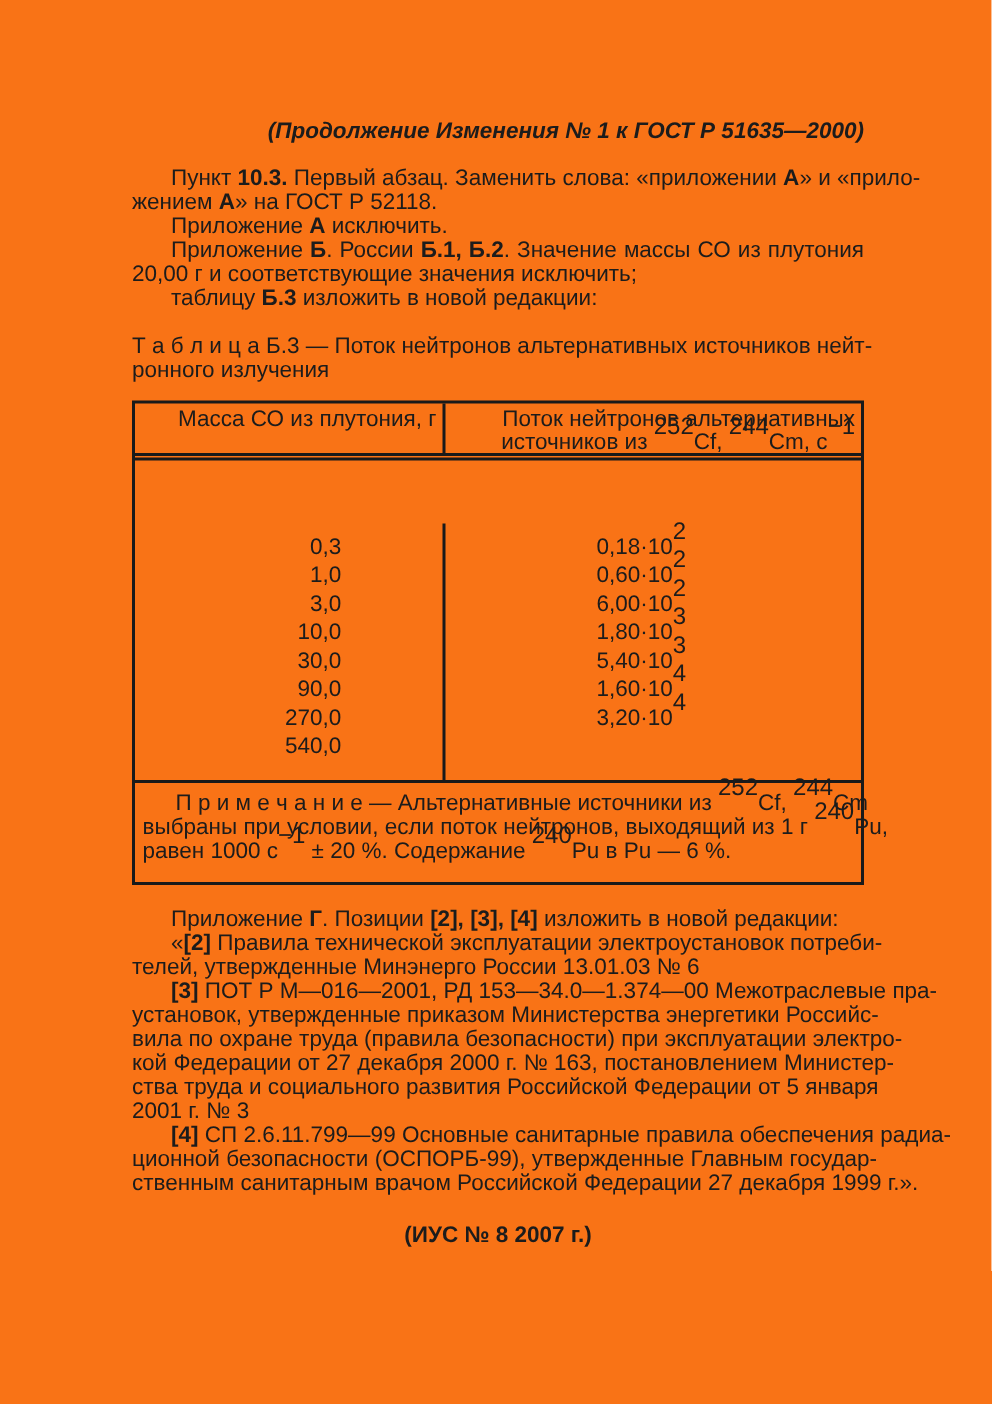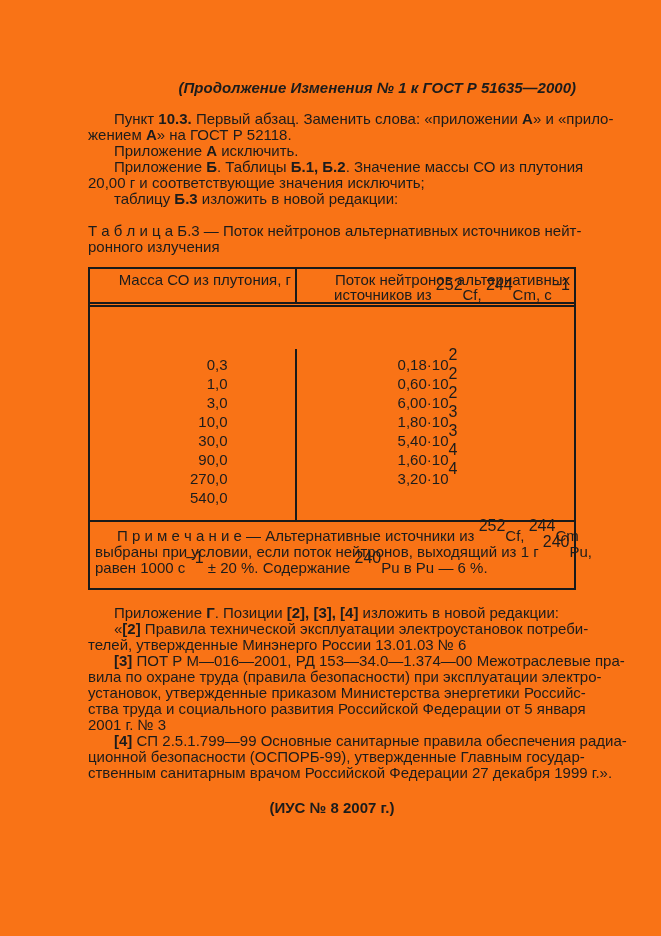--- a/index.html
+++ b/index.html
@@ -51,21 +51,21 @@
 
 <div class="page">
   <div class="content">
 
     <div class="running-head">(Продолжение Изменения № 1 к ГОСТ Р 51635—2000)</div>
 
     <div class="block">
       <div class="line j ind"><span>Пункт </span><span class="bold">10.3.</span><span> Первый абзац. Заменить слова: «приложении </span><span class="bold">А</span><span>» и «прило-</span></div>
       <div class="line"><span>жением </span><span class="bold">А</span><span>» на ГОСТ Р 52118.</span></div>
       <div class="line ind"><span>Приложение </span><span class="bold">А</span><span> исключить.</span></div>
-      <div class="line j ind"><span>Приложение </span><span class="bold">Б</span><span>. Таблицы </span><span class="bold">Б.1, Б.2</span><span>. Значение массы СО из плутония</span></div>
+      <div class="line j ind"><span>Приложение </span><span class="bold">Б</span><span>. России </span><span class="bold">Б.1, Б.2</span><span>. Значение массы СО из плутония</span></div>
       <div class="line"><span>20,00 г и соответствующие значения исключить;</span></div>
       <div class="line ind"><span>таблицу </span><span class="bold">Б.3</span><span> изложить в новой редакции:</span></div>
     </div>
 
     <div class="caption">
       <div class="line j"><span>Т а б л и ц а Б.3 — Поток нейтронов альтернативных источников нейт-</span></div>
       <div class="line"><span>ронного излучения</span></div>
     </div>
 
     <div class="tbl">
@@ -106,25 +106,26 @@
         <div class="line j"><span>выбраны при условии, если поток нейтронов, выходящий из 1 г </span><sup>240</sup><span>Pu,</span></div>
         <div class="line"><span>равен 1000 с</span><sup>−1</sup><span> ± 20 %. Содержание </span><sup>240</sup><span>Pu в Pu — 6 %.</span></div>
       </div>
     </div>
 
     <div class="block">
       <div class="line ind"><span>Приложение </span><span class="bold">Г</span><span>. Позиции </span><span class="bold">[2], [3], [4]</span><span> изложить в новой редакции:</span></div>
       <div class="line j ind"><span>«</span><span class="bold">[2]</span><span> Правила технической эксплуатации электроустановок потреби-</span></div>
       <div class="line"><span>телей, утвержденные Минэнерго России 13.01.03 № 6</span></div>
       <div class="line j ind"><span class="bold">[3]</span><span> ПОТ Р М—016—2001, РД 153—34.0—1.374—00 Межотраслевые пра-</span></div>
+      <div class="line j"><span>установок, утвержденные приказом Министерства энергетики Российс-</span></div>
       <div class="line j"><span>вила по охране труда (правила безопасности) при эксплуатации электро-</span></div>
-      <div class="line j"><span>установок, утвержденные приказом Министерства энергетики Российс-</span></div>
+      <div class="line j"><span>кой Федерации от 27 декабря 2000 г. № 163, постановлением Министер-</span></div>
       <div class="line j"><span>ства труда и социального развития Российской Федерации от 5 января</span></div>
       <div class="line"><span>2001 г. № 3</span></div>
-      <div class="line j ind"><span class="bold">[4]</span><span> СП 2.5.1.799—99 Основные санитарные правила обеспечения радиа-</span></div>
+      <div class="line j ind"><span class="bold">[4]</span><span> СП 2.6.11.799—99 Основные санитарные правила обеспечения радиа-</span></div>
       <div class="line j"><span>ционной безопасности (ОСПОРБ-99), утвержденные Главным государ-</span></div>
       <div class="line"><span>ственным санитарным врачом Российской Федерации 27 декабря 1999 г.».</span></div>
     </div>
 
     <div class="footer">(ИУС № 8 2007 г.)</div>
 
   </div>
 </div>
 
 </body></html>

